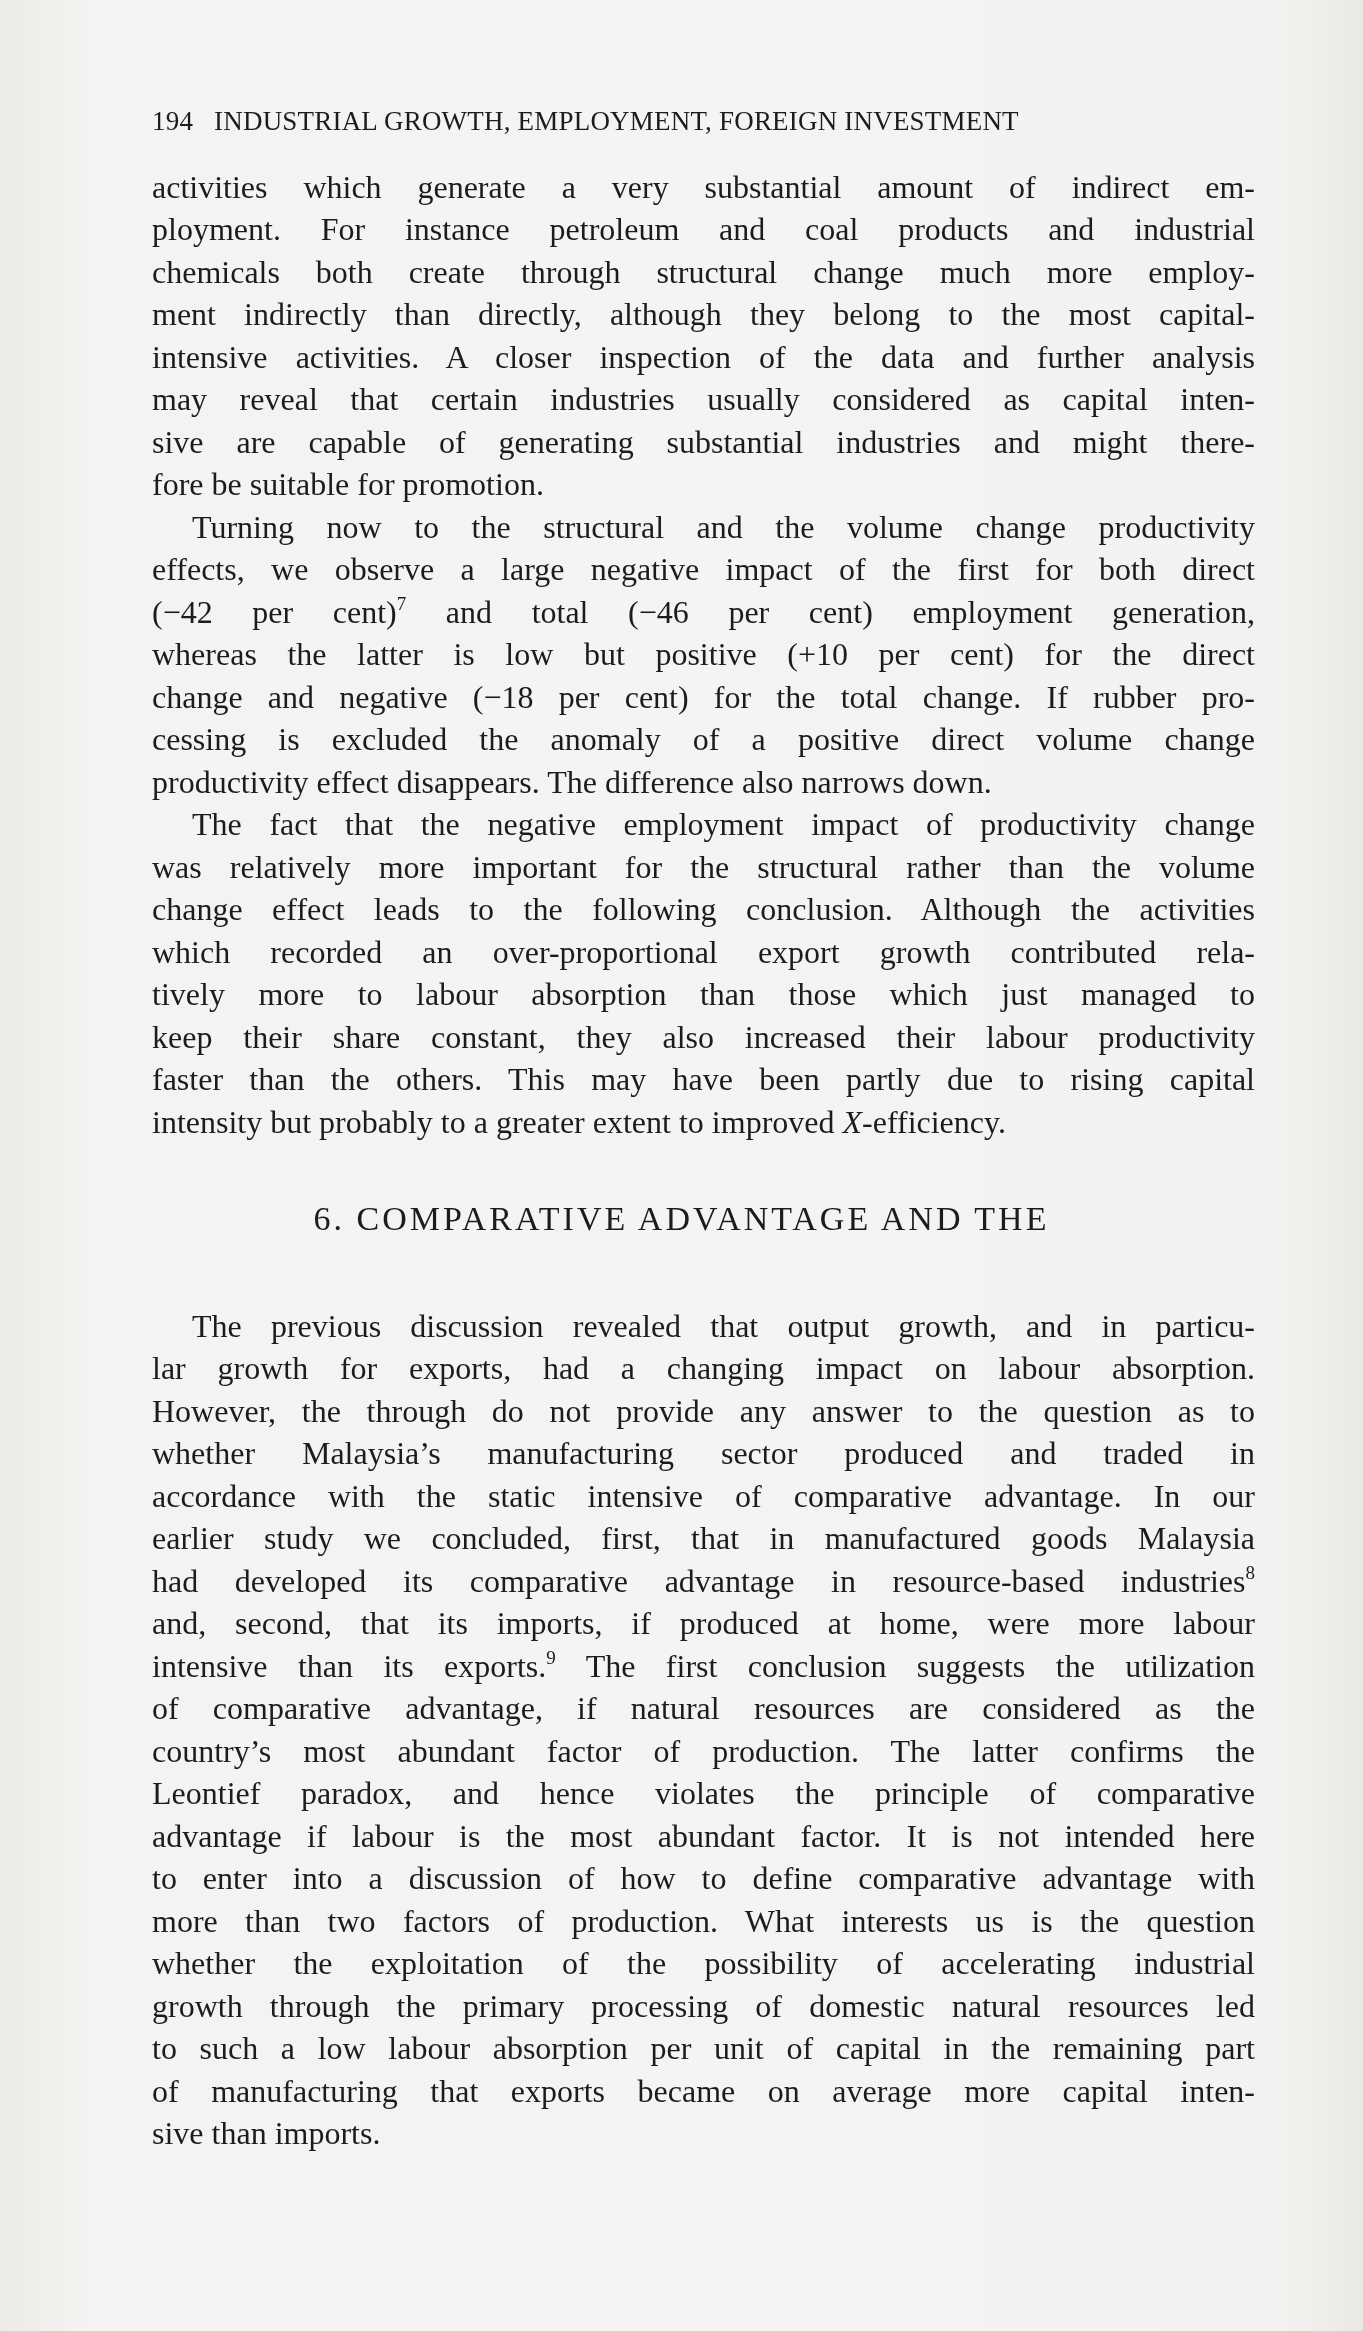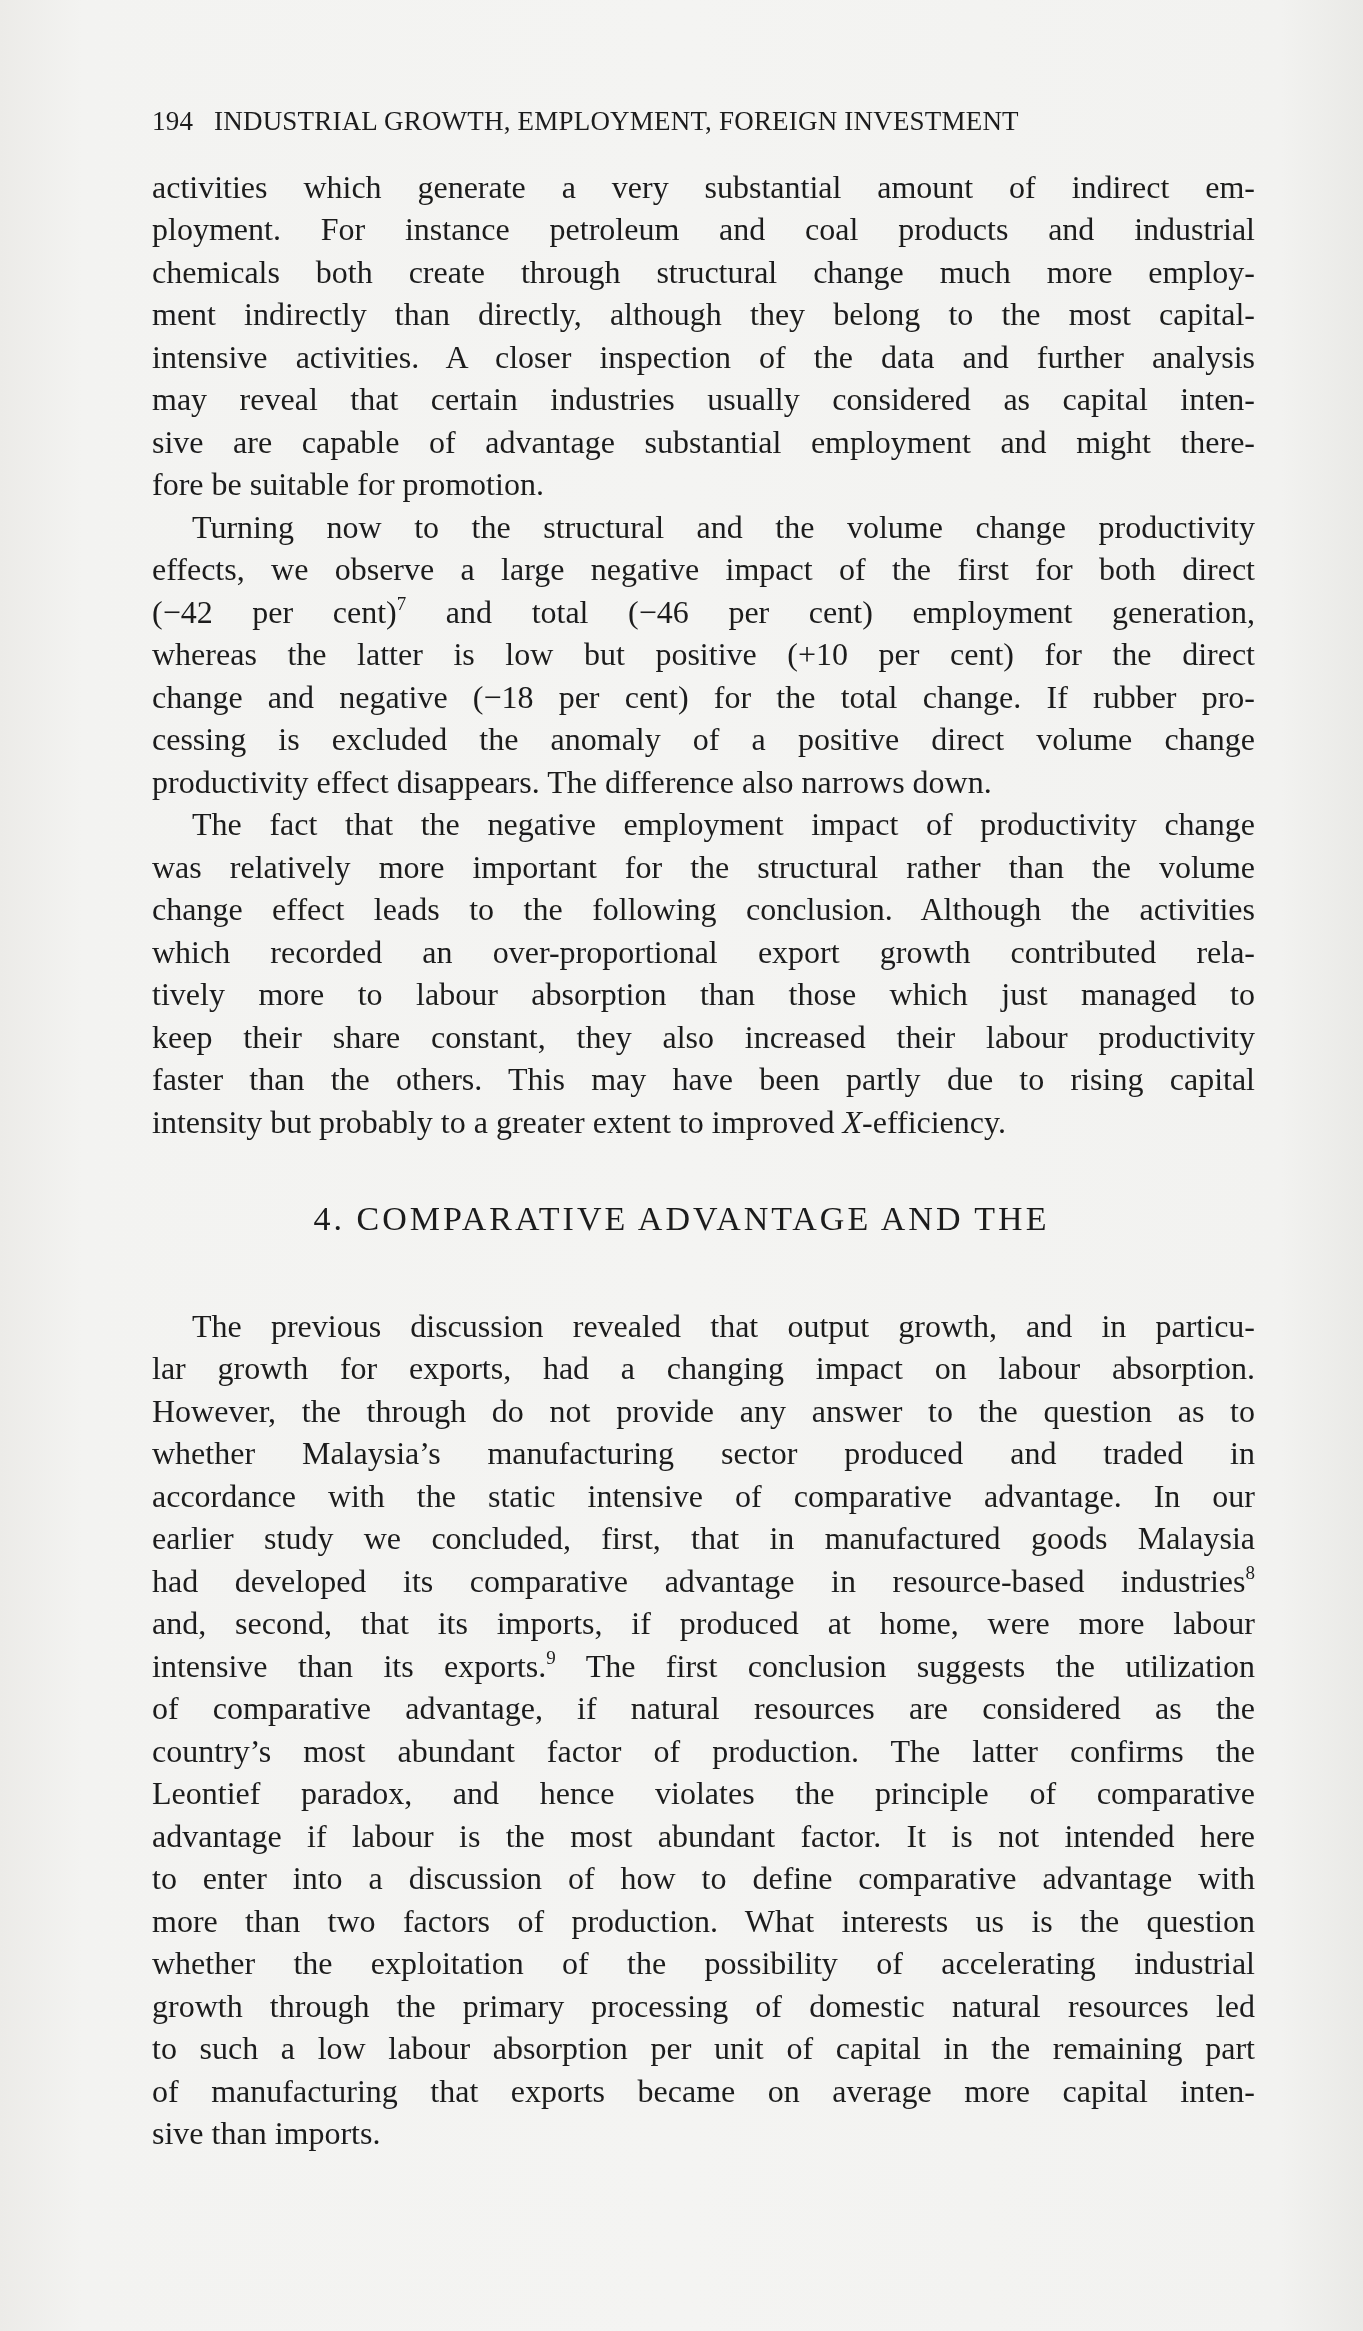--- a/index.html
+++ b/index.html
@@ -42,21 +42,21 @@
     <span>INDUSTRIAL GROWTH, EMPLOYMENT, FOREIGN INVESTMENT</span>
   </div>
 
   <div>
     <div class="line" style="top:166px">activities which generate a very substantial amount of indirect em-</div>
     <div class="line" style="top:208px">ployment. For instance petroleum and coal products and industrial</div>
     <div class="line" style="top:251px">chemicals both create through structural change much more employ-</div>
     <div class="line" style="top:293px">ment indirectly than directly, although they belong to the most capital-</div>
     <div class="line" style="top:336px">intensive activities. A closer inspection of the data and further analysis</div>
     <div class="line" style="top:378px">may reveal that certain industries usually considered as capital inten-</div>
-    <div class="line" style="top:421px">sive are capable of advantage substantial employment and might there-</div>
+    <div class="line" style="top:421px">sive are capable of generating substantial industries and might there-</div>
     <div class="line last" style="top:463px">fore be suitable for promotion.</div>
   </div>
 
   <div>
     <div class="line indent" style="top:506px">Turning now to the structural and the volume change productivity</div>
     <div class="line" style="top:548px">effects, we observe a large negative impact of the first for both direct</div>
     <div class="line" style="top:591px">
       <span>(−42 per cent)</span><sup>7</sup><span>&nbsp;</span><span>and total (−46 per cent) employment generation,</span>
     </div>
     <div class="line" style="top:633px">whereas the latter is low but positive (+10 per cent) for the direct</div>
@@ -71,21 +71,21 @@
     <div class="line" style="top:888px">change effect leads to the following conclusion. Although the activities</div>
     <div class="line" style="top:931px">which recorded an over-proportional export growth contributed rela-</div>
     <div class="line" style="top:973px">tively more to labour absorption than those which just managed to</div>
     <div class="line" style="top:1016px">keep their share constant, they also increased their labour productivity</div>
     <div class="line" style="top:1058px">faster than the others. This may have been partly due to rising capital</div>
     <div class="line last" style="top:1101px">
       <span>intensity but probably to a greater extent to improved </span><i>X</i><span>-efficiency.</span>
     </div>
   </div>
 
-  <div class="heading" style="top:1200px">4. COMPARATIVE ADVANTAGE AND THE</div>
+  <div class="heading" style="top:1200px">6. COMPARATIVE ADVANTAGE AND THE</div>
 
   <div>
     <div class="line indent" style="top:1305px">The previous discussion revealed that output growth, and in particu-</div>
     <div class="line" style="top:1347px">lar growth for exports, had a changing impact on labour absorption.</div>
     <div class="line" style="top:1390px">However, the through do not provide any answer to the question as to</div>
     <div class="line" style="top:1432px">whether Malaysia’s manufacturing sector produced and traded in</div>
     <div class="line" style="top:1475px">accordance with the static intensive of comparative advantage. In our</div>
     <div class="line" style="top:1517px">earlier study we concluded, first, that in manufactured goods Malaysia</div>
     <div class="line" style="top:1560px">
       <span>had developed its comparative advantage in resource-based industries</span><sup>8</sup>

